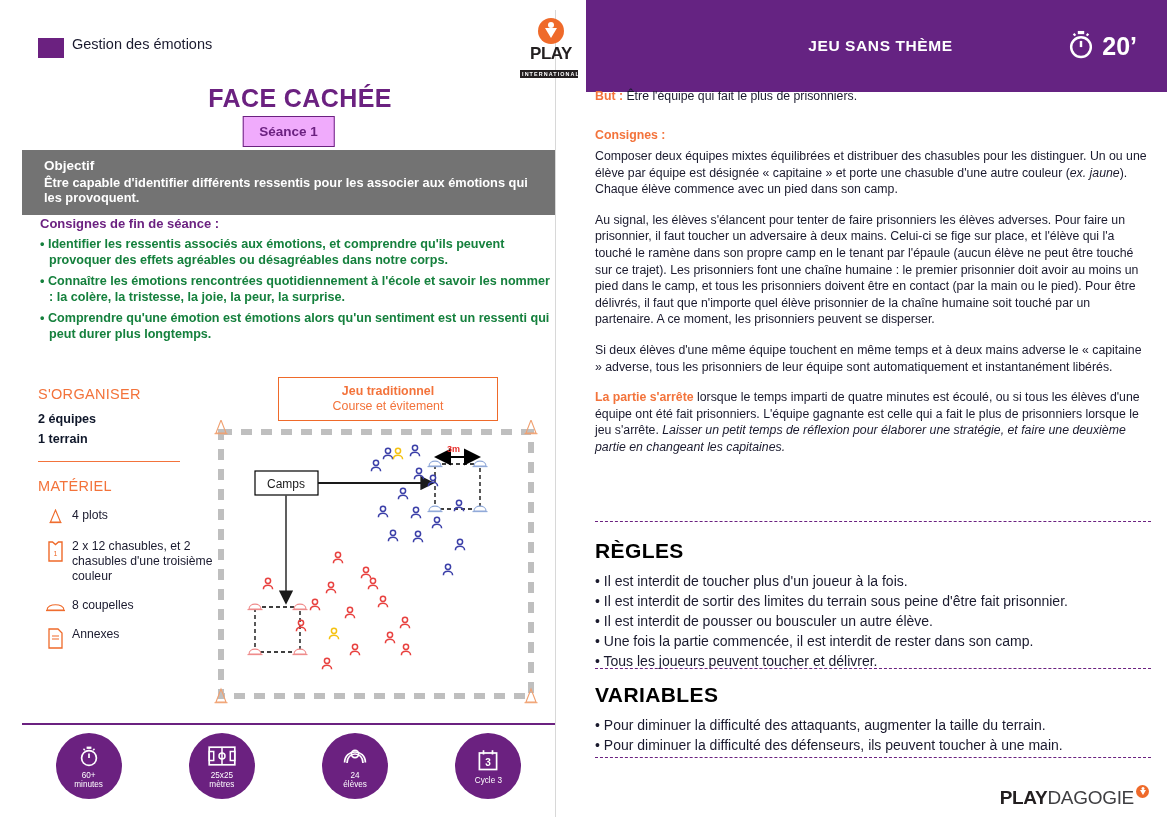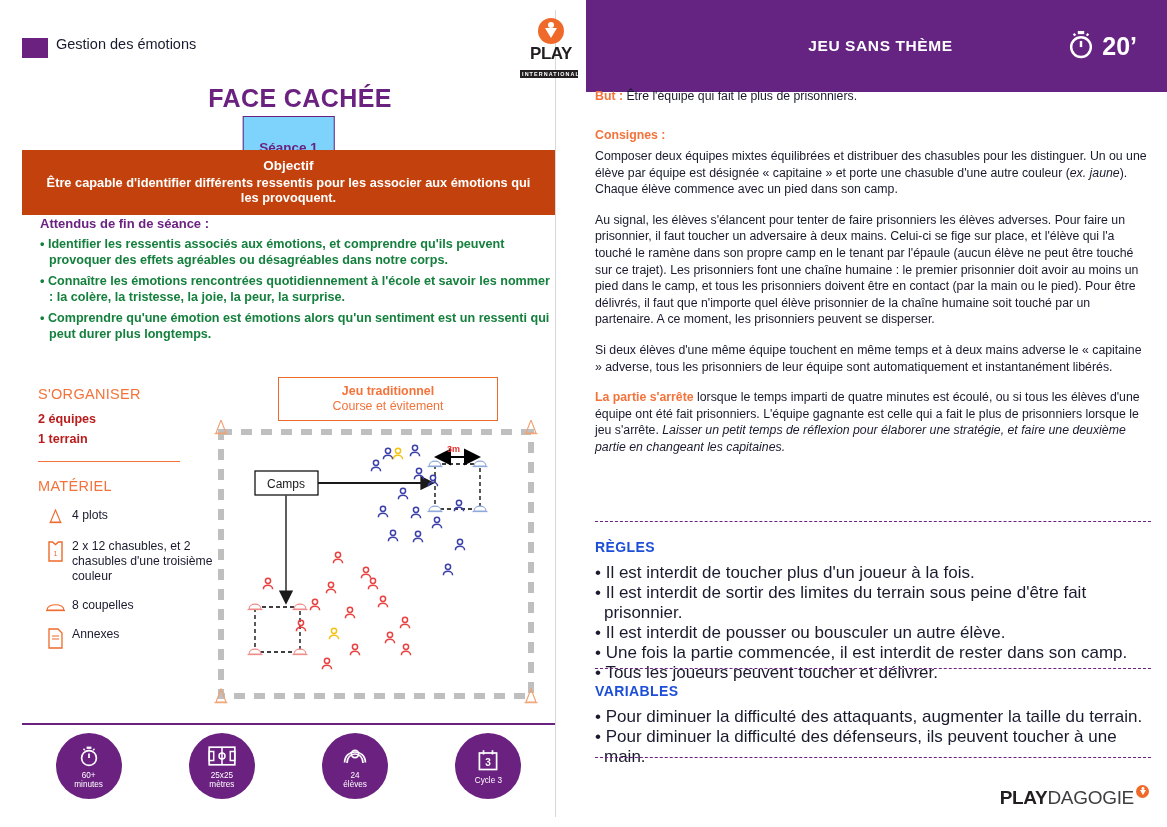--- a/index.html
+++ b/index.html
@@ -9,59 +9,59 @@
     background: #ffffff;
     overflow: hidden;
   }
   .page { position: relative; width: 1167px; height: 827px; background:#fff; }
 
   
   .left { position:absolute; left:0; top:0; width:574px; height:827px; background:#fff; }
   .left-inner { position:absolute; left:22px; top:10px; width:534px; height:807px;
                 border-right:1px solid #d8d8d8; }
 
-  .top-bar { position:absolute; left:0; top:22px; width:540px; height:40px; }
+  .top-bar { position:absolute; left:16px; top:22px; width:540px; height:40px; }
   .purple-tag { position:absolute; left:0; top:6px; width:26px; height:20px; background:#6b2180; }
   .breadcrumb-text { position:absolute; left:34px; top:4px; font-size:14.5px; color:#1a1a2e; }
 
   .logo { position:absolute; left:497px; top:8px; width:64px; height:50px; text-align:center; }
   .logo-circle { width:26px; height:26px; border-radius:50%; background:#ef6a2a; margin:0 auto;
                  position:relative; }
   .logo-circle .dot { position:absolute; left:50%; top:4px; transform:translateX(-50%);
                       width:6px; height:6px; border-radius:50%; background:#fff; }
   .logo-circle .v { position:absolute; left:50%; top:10px; transform:translateX(-50%);
                     width:0; height:0; border-left:6px solid transparent;
                     border-right:6px solid transparent; border-top:10px solid #fff; }
   .logo-word { font-size:17px; font-weight:bold; letter-spacing:-0.5px; color:#231f20; line-height:17px; margin-top:1px;}
   .logo-sub { font-size:5.4px; font-weight:bold; letter-spacing:1.1px; color:#fff;
               background:#231f20; display:inline-block; padding:1px 2px; line-height:6px; }
 
   .title { position:absolute; left:8px; top:74px; width:540px; text-align:center;
            font-size:25px; font-weight:bold; color:#6b2180; letter-spacing:0.4px; }
   .seance-box { position:absolute; left:50%; transform:translateX(-50%); top:106px;
-                border:1.6px solid #6b2180; padding:23px 16px; font-size:13.5px;
-                font-weight:bold; color:#6b2180; background:#7dd3fc;text-align:right; }
-
-  .objectif { position:absolute; left:22px; top:150px; width:533px; background:#c2410c;
-              color:#fff; text-align:center; padding:8px 22px 10px; }
+                border:1.6px solid #6b2180; padding:7px 16px; font-size:13.5px;
+                font-weight:bold; color:#6b2180; background:#f0abfc;text-align:right; }
+
+  .objectif { position:absolute; left:22px; top:150px; width:533px; background:#737373;
+              color:#fff; text-align:left; padding:8px 22px 10px; }
   .objectif-title { font-size:13.5px; font-weight:bold; }
   .objectif-text { font-size:12.8px; font-weight:bold; line-height:15px; margin-top:2px; }
 
   .attendus { position:absolute; left:40px; top:216px; width:512px; }
   .attendus-title { font-size:13px; font-weight:bold; color:#6b2180; margin-bottom:6px; }
   .attendus ul { list-style:none; }
   .attendus li { font-size:12.6px; font-weight:bold; color:#15803d; line-height:15.5px;
                  margin-bottom:6px; padding-left:9px; text-indent:-9px; }
   .attendus li:before { content:"\2022  "; }
 
   
   .org { position:absolute; left:38px; top:386px; width:165px; }
   .sec-title { font-size:14.5px; color:#f3733b; letter-spacing:0.3px; }
   .org ul { list-style:none; margin-top:7px; }
-  .org li { font-size:12.6px; font-weight:bold; color:#b91c1c; line-height:20px; }
+  .org li { font-size:12.6px; font-weight:bold; color:#0f172a; line-height:20px; }
   .hr-orange { position:absolute; left:38px; top:461px; width:142px; height:1px; background:#f3733b; }
   .mat { position:absolute; left:38px; top:478px; width:180px; }
   .mat-title { font-size:14.5px; color:#f3733b; letter-spacing:0.3px; }
   .mat-row { display:flex; align-items:flex-start; margin-top:13px; }
   .mat-ico { width:34px; flex:0 0 34px; display:flex; justify-content:center; align-items:center;
              padding-top:2px; }
   .mat-label { font-size:12.2px; color:#1a1a2e; line-height:15px; padding-top:1px; }
 
   
   .gamebox { position:absolute; left:278px; top:377px; width:220px; border:1.6px solid #ef6a2a;
@@ -97,23 +97,23 @@
   .lbl-orange { color:#f3733b; font-weight:bold; }
   .r-goal { top:15px; font-size:12.3px; color:#1a1a2e; line-height:16px; }
   .r-consignes-label { top:55px; font-size:12.3px; }
   .r-consignes { top:75px; }
   .r-par { font-size:12.3px; color:#1a1a2e; line-height:16.6px; margin-bottom:14px; text-align:left; }
   .r-par i { font-style:italic; }
 
   .dashed { position:absolute; left:17px; width:556px; height:0;
             border-top:1.6px dashed #6b2180; }
 
-  .r-sec-title { font-size:14px; font-weight:bold; color:#1d4ed8; letter-spacing:0.4px; }
+  .r-sec-title { font-size:21px; font-weight:bold; color:#000000; letter-spacing:0.4px; }
   .r-list { list-style:none; margin-top:8px; }
-  .r-list li { font-size:17px; color:#1a1a2e; line-height:20px; padding-left:9px; text-indent:-9px; }
+  .r-list li { font-size:14px; color:#1a1a2e; line-height:20px; padding-left:9px; text-indent:-9px; }
   .r-list li:before { content:"\2022  "; }
 
   .pd-logo { position:absolute; right:18px; bottom:18px; display:flex; align-items:flex-start; }
   .pd-bold { font-size:19px; font-weight:bold; letter-spacing:-0.3px; color:#231f20; }
   .pd-light { font-size:19px; letter-spacing:-0.3px; color:#3f3f42; }
   .pd-mark { width:13px; height:13px; border-radius:50%; background:#ef6a2a; position:relative;
              margin-left:2px; margin-top:-2px; }
   .pd-mark .d { position:absolute; left:50%; top:2px; transform:translateX(-50%);
                 width:3px; height:3px; border-radius:50%; background:#fff; }
   .pd-mark .v2 { position:absolute; left:50%; top:5px; transform:translateX(-50%);
@@ -145,21 +145,21 @@
       <div class="title">FACE CACHÉE</div>
       <div class="seance-box">Séance 1</div>
     </div>
 
     <div class="objectif">
       <div class="objectif-title">Objectif</div>
       <div class="objectif-text">Être capable d'identifier différents ressentis pour les associer aux émotions qui les provoquent.</div>
     </div>
 
     <div class="attendus">
-      <div class="attendus-title">Attendus de fin de séance :</div>
+      <div class="attendus-title">Consignes de fin de séance :</div>
       <ul>
         <li>Identifier les ressentis associés aux émotions, et comprendre qu'ils peuvent provoquer des effets agréables ou désagréables dans notre corps.</li>
         <li>Connaître les émotions rencontrées quotidiennement à l'école et savoir les nommer : la colère, la tristesse, la joie, la peur, la surprise.</li>
         <li>Comprendre qu'une émotion est émotions alors qu'un sentiment est un ressenti qui peut durer plus longtemps.</li>
       </ul>
     </div>
 
     <div class="org">
       <div class="sec-title">S'ORGANISER</div>
       <ul>

